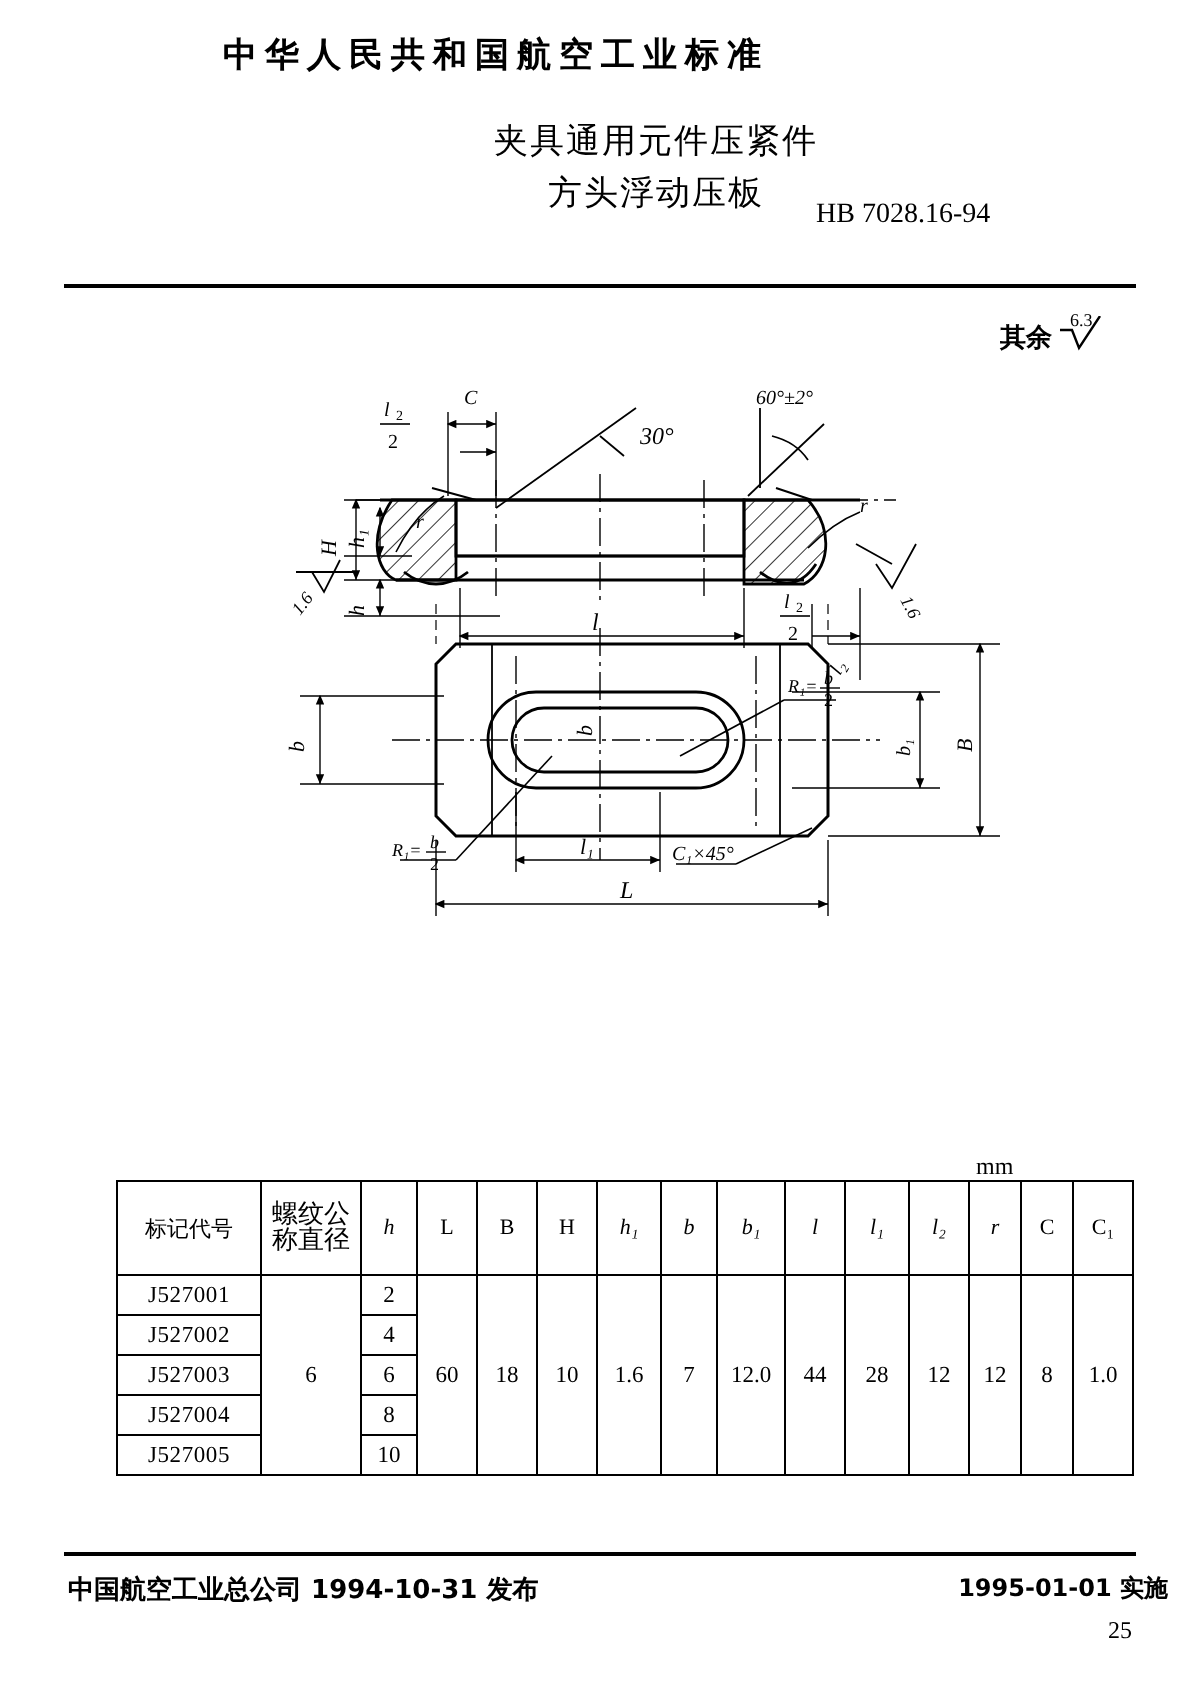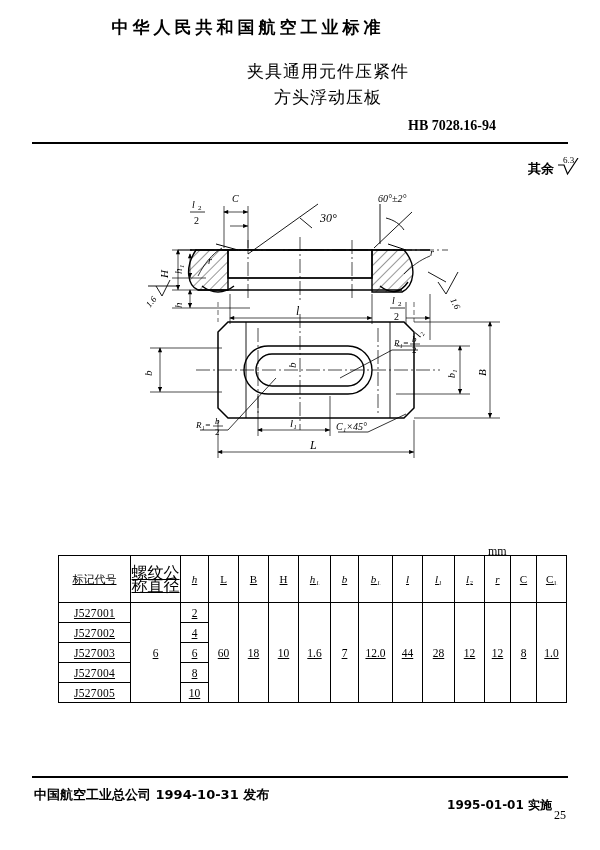--- a/index.html
+++ b/index.html
@@ -47,42 +47,40 @@
     line-height: 26px;
     padding-left: 28px;
   }
   .doc-title .l2 { display: block; }
   .std-no {
     position: absolute;
     top: 100px;
     left: 408px;
     font-family: "Liberation Serif", serif;
     font-size: 14px;
-    font-weight: bold;
+    font-weight: normal;
     letter-spacing: 0px;
-    margin-top: 18px;
   }
   .hr-top {
     position: absolute;
     top: 142px;
     left: 32px;
     width: 536px;
     height: 2px;
     background: #000;
   }
   .surface-note {
     position: absolute;
     top: 158px;
     left: 500px;
     font-family: "DejaVu Sans", sans-serif;
     font-size: 13px;
     font-weight: bold;
     display: flex;
     align-items: flex-end;
-    margin-left: 28px;
   }
   .rough-sym {
     position: relative;
     display: inline-block;
     width: 26px;
     height: 20px;
     margin-left: 2px;
   }
   .rough-sym .val {
     position: absolute;
@@ -113,55 +111,54 @@
     font-size: 11.5px;
     line-height: 21px;
   }
   .textblock .row { white-space: nowrap; }
   .textblock .indent { padding-left: 52px; letter-spacing: 1px; }
   .mono { font-family: "Liberation Serif", serif; }
 
   
   .unit {
     position: absolute;
-    top: 544px;
+    top: 576px;
     left: 488px;
     font-family: "Liberation Serif", serif;
     font-size: 12px;
   }
   table.spec {
     position: absolute;
-    top: 555px;
+    top: 590px;
     left: 58px;
     width: 484px;
     border-collapse: collapse;
     font-family: "Liberation Serif", serif;
     font-size: 11px;
     table-layout: fixed;
-    text-decoration: underline;
   }
   table.spec th, table.spec td {
     border: 1px solid #000;
     text-align: center;
     vertical-align: middle;
     padding: 0;
     font-weight: normal;
   }
   table.spec thead th {
     height: 46px;
     font-size: 11px;
   }
   table.spec thead th.cn {
     font-family: "DejaVu Sans", sans-serif;
     font-size: 11px;
     line-height: 13px;
   }
   table.spec thead th.cn2 {
     font-family: "DejaVu Sans", sans-serif;
-    font-size: 16px;
+    font-size: 13px;
     line-height: 13px;
   }
   table.spec tbody td {
     height: 19px;
     font-size: 11.5px;
   }
   table.spec tbody td.code {
     font-size: 11.5px;
     letter-spacing: 0.3px;
     margin-left: 48px;
@@ -181,25 +178,24 @@
     position: absolute;
     top: 786px;
     left: 34px;
     font-family: "DejaVu Sans", sans-serif;
     font-size: 13px;
     font-weight: bold;
   }
   .foot-right {
     position: absolute;
     top: 786px;
-    right: 48px;
+    right: 16px;
     font-family: "DejaVu Sans", sans-serif;
     font-size: 12px;
     font-weight: bold;
-    margin-top: 11px;
   }
   .pageno {
     position: absolute;
     top: 808px;
     right: 34px;
     font-family: "Liberation Serif", serif;
     font-size: 12px;
     margin-left: 12px;
   }
   svg text { font-family: "Liberation Serif", serif; }

